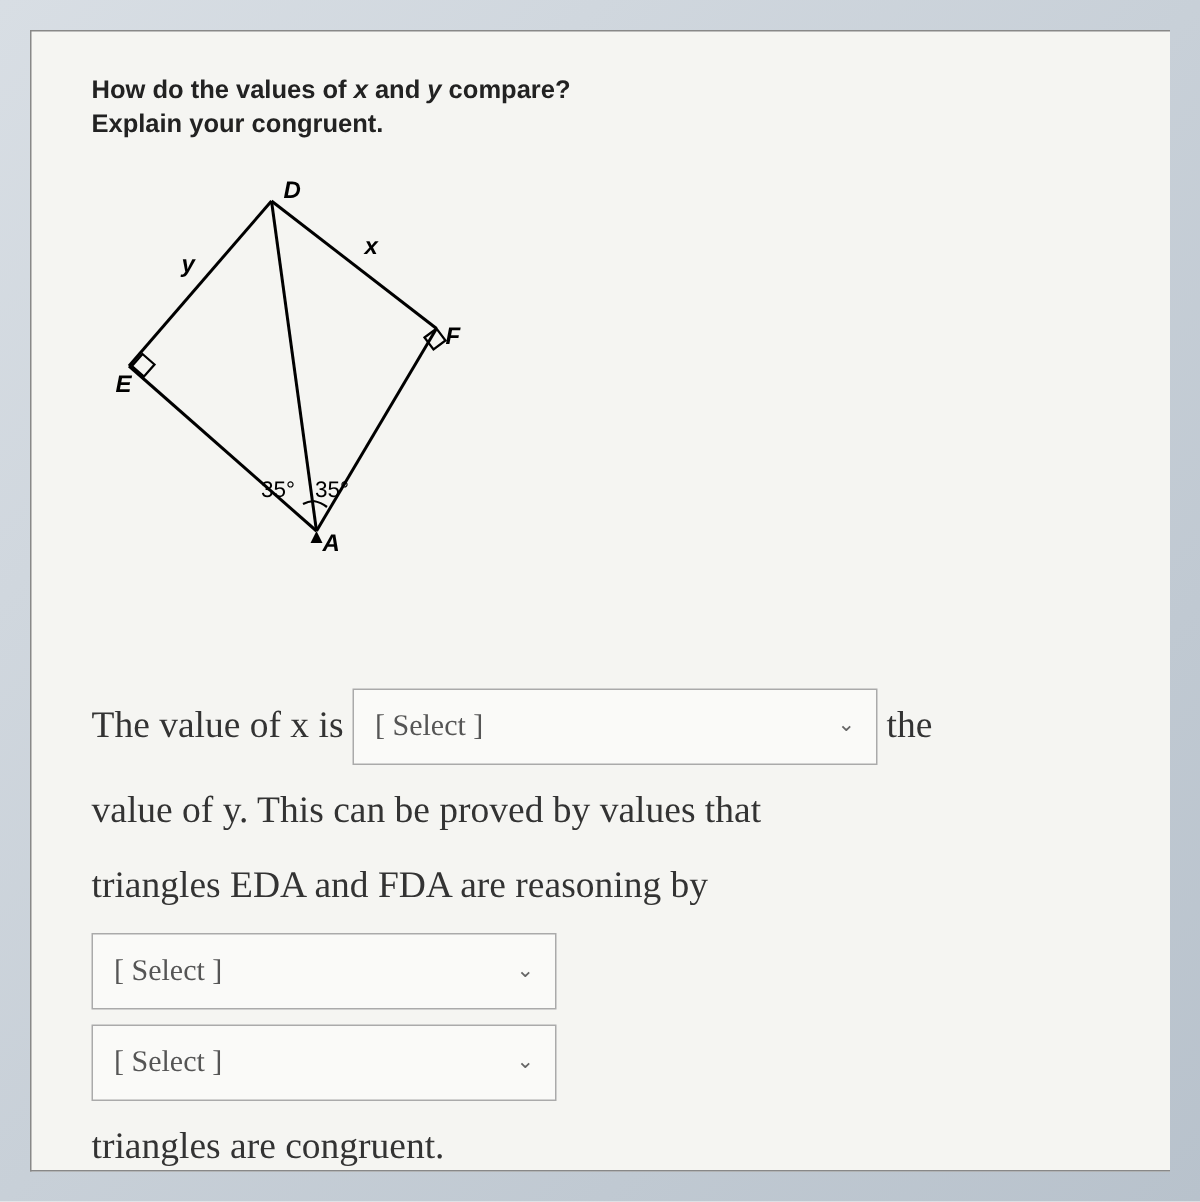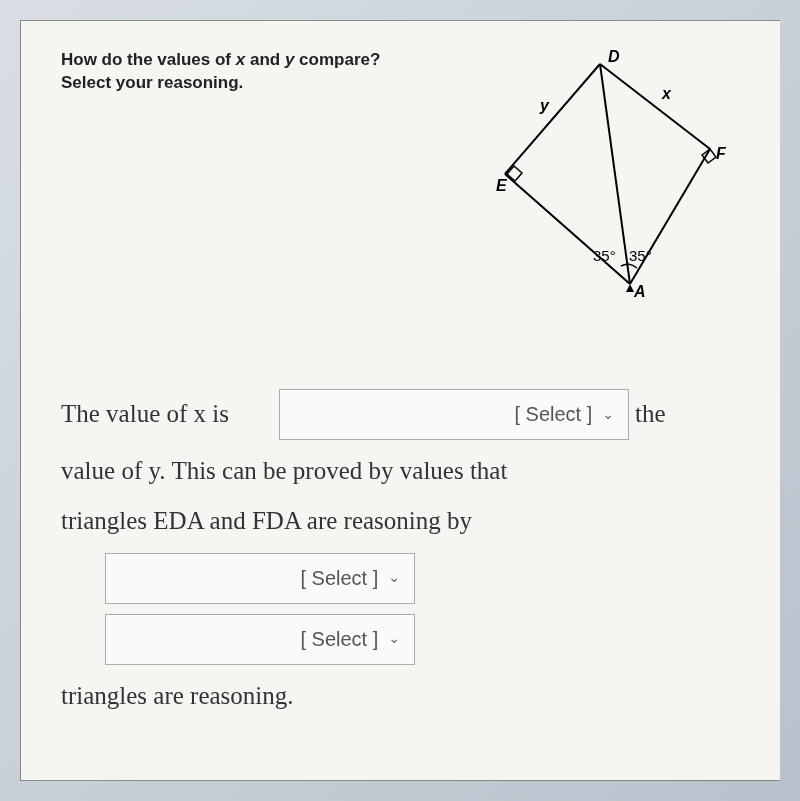--- a/index.html
+++ b/index.html
@@ -21,21 +21,22 @@
       height: 100%;
       background: #f5f5f2;
       border: 1px solid #888;
       border-right: none;
       padding: 28px 40px;
       position: relative;
     }
     .question-header {
       display: flex;
       align-items: flex-start;
-      gap: 4px;
+      gap: 24px;
+      flex-direction: column;
     }
     .question-text {
       font-family: Arial, sans-serif;
       font-size: 17px;
       font-weight: bold;
       color: #222;
       line-height: 1.35;
       flex: 1;
     }
     .question-text .italic {
@@ -56,30 +57,29 @@
     .answer-line {
       display: flex;
       align-items: center;
       flex-wrap: wrap;
       gap: 6px;
       margin-bottom: 8px;
     }
     .select-box {
       display: inline-flex;
       align-items: center;
-      justify-content: flex-end;
+      justify-content: space-between;
       border: 1px solid #aaa;
       background: #fafaf8;
       padding: 6px 14px;
-      font-family: Liberation Sans, sans-serif;
+      font-family: Liberation Serif, serif;
       font-size: 20px;
       color: #555;
       min-height: 44px;
       cursor: pointer;
-      margin-left: 44px;
     }
     .select-box.wide {
       width: 350px;
     }
     .select-box.med {
       width: 310px;
     }
     .chevron {
       font-size: 14px;
       color: #666;
@@ -90,21 +90,21 @@
     }
   </style>
 </head>
 <body>
 
 <div class="container">
 
   <div class="question-header">
     <div class="question-text">
       <span>How do the values of </span><span class="italic">x</span><span> and </span><span class="italic">y</span><span> compare?</span><br>
-      <span>Select your reasoning.</span>
+      <span>Explain your congruent.</span>
     </div>
 
     <div class="diagram">
       <svg width="260" height="260" viewBox="0 0 260 260">
 
         <line x1="120" y1="15" x2="25" y2="125" stroke="#000" stroke-width="2"></line>
         <line x1="25" y1="125" x2="150" y2="235" stroke="#000" stroke-width="2"></line>
         <line x1="150" y1="235" x2="120" y2="15" stroke="#000" stroke-width="2"></line>
 
         <line x1="120" y1="15" x2="230" y2="100" stroke="#000" stroke-width="2"></line>
@@ -154,16 +154,16 @@
       </div>
     </div>
 
     <div class="answer-line" style="margin-top:10px;">
       <div class="select-box med">
         <span>[ Select ]</span>
         <span class="chevron">⌄</span>
       </div>
     </div>
 
-    <div class="text-segment" style="margin-top:8px;">triangles are reasoning.</div>
+    <div class="text-segment" style="margin-top:8px;">triangles are congruent.</div>
 
   </div>
 </div>
 
 </body></html>

